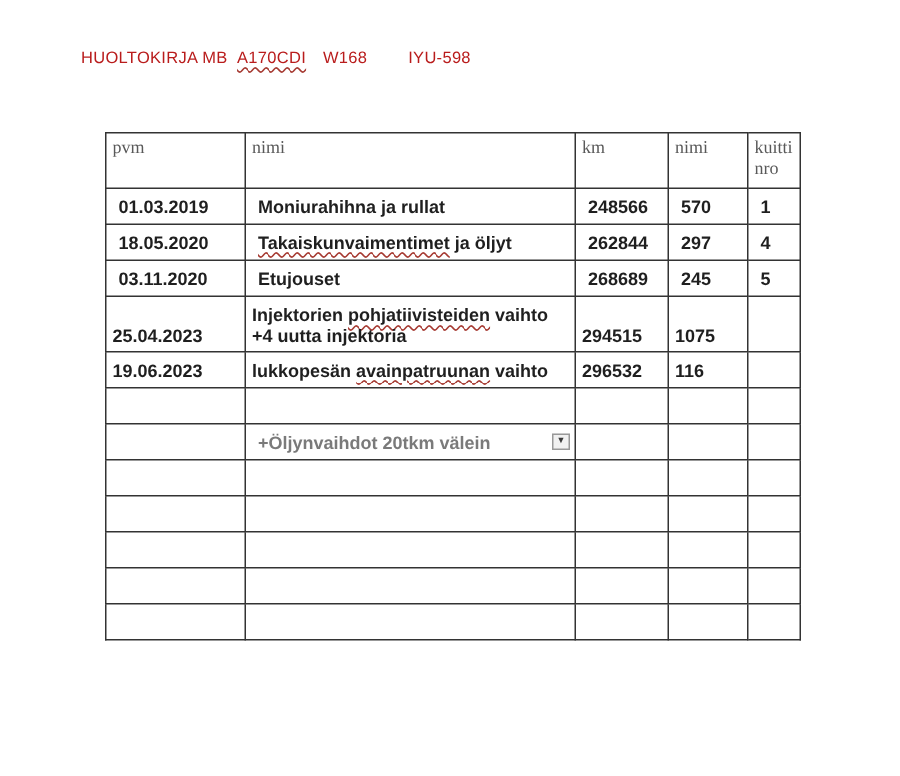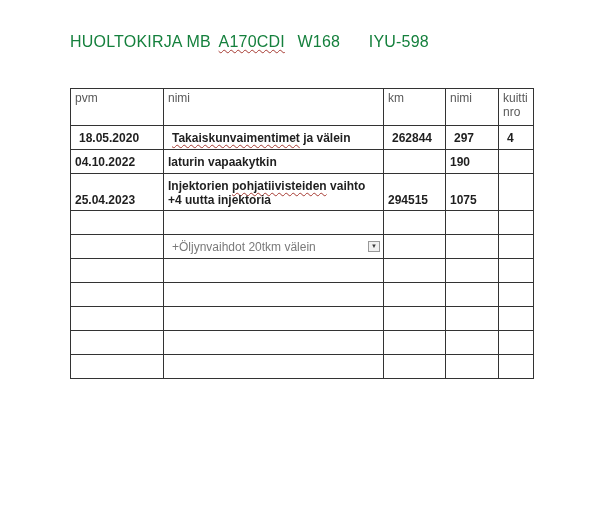--- a/index.html
+++ b/index.html
@@ -4,22 +4,22 @@
 <style>
   html,body{margin:0;padding:0;}
   body{
     width:600px;height:517px;
     background:#ffffff;
     font-family:"Liberation Sans","DejaVu Sans",sans-serif;
     position:relative;
     overflow:hidden;
   }
   .doc-title{
-    position:absolute;left:70px;top:33px;
-    font-size:16px;color:#15803d;letter-spacing:.2px;
+    position:absolute;left:54px;top:33px;
+    font-size:11px;color:#b91c1c;letter-spacing:.2px;
     white-space:nowrap;
   }
   .doc-title .model{margin-left:3px;}
   .doc-title .chassis{margin-left:8px;}
   .doc-title .plate{margin-left:24px;}
   .miss{
     text-decoration-line:underline;
     text-decoration-style:wavy;
     text-decoration-color:#a63a32;
     text-decoration-thickness:1px;
@@ -37,32 +37,32 @@
   .service col.c-hinta{width:53px;}
   .service col.c-kuitti{width:35px;}
   .service th,.service td{
     border:1px solid #333333;
     font-size:12px;
     line-height:14px;
     padding:2px 3px 2px 4px;
     overflow:hidden;
     text-align:left;
   }
-  .service thead tr{height:37px;}
+  .service thead tr{height:37px;font-family:Liberation Serif, serif;}
   .service th{
     color:#595959;
     font-weight:normal;
     vertical-align:top;
   }
   .service tbody tr{height:24px;}
   .service tbody tr.h-tall{height:37px;}
   .service tbody tr.h-tall td{vertical-align:bottom;padding-bottom:3px;}
   tr.r-bold td{font-weight:bold;color:#1f1f1f;}
   tr.r-indent td{padding-left:8px;}
-  tr.r-note td{font-weight:normal;color:#7a7a7a;}
+  tr.r-note td{font-weight:bold;color:#7a7a7a;}
   .dd{
     float:right;
     width:12px;height:11px;
     margin-top:1px;margin-left:4px;
     background:#f1f1f1;
     border:1px solid #999999;
     box-sizing:border-box;
     font-size:6px;line-height:9px;
     text-align:center;color:#3a3a3a;
     cursor:pointer;
@@ -90,38 +90,52 @@
     <tr>
       <th>pvm</th>
       <th>nimi</th>
       <th>km</th>
       <th>nimi</th>
       <th>kuitti nro</th>
     </tr>
   </thead>
   <tbody>
       <tr class="r-bold r-indent">
+        <td>01.03.2019</td>
+        <td><span>Moniurahihna ja rullat</span></td>
+        <td>248566</td>
+        <td>570</td>
+        <td>1</td>
+      </tr>
+      <tr class="r-bold r-indent">
         <td>18.05.2020</td>
-        <td><span class="miss">Takaiskunvaimentimet</span><span> ja välein</span></td>
+        <td><span class="miss">Takaiskunvaimentimet</span><span> ja öljyt</span></td>
         <td>262844</td>
         <td>297</td>
         <td>4</td>
       </tr>
-      <tr class="r-bold">
-        <td>04.10.2022</td>
-        <td><span>laturin vapaakytkin</span></td>
-        <td></td>
-        <td>190</td>
-        <td></td>
+      <tr class="r-bold r-indent">
+        <td>03.11.2020</td>
+        <td><span>Etujouset</span></td>
+        <td>268689</td>
+        <td>245</td>
+        <td>5</td>
       </tr>
       <tr class="r-bold h-tall">
         <td>25.04.2023</td>
         <td><span>Injektorien </span><span class="miss">pohjatiivisteiden</span><span> vaihto +4 uutta injektoria</span></td>
         <td>294515</td>
         <td>1075</td>
+        <td></td>
+      </tr>
+      <tr class="r-bold">
+        <td>19.06.2023</td>
+        <td><span>lukkopesän </span><span class="miss">avainpatruunan</span><span> vaihto</span></td>
+        <td>296532</td>
+        <td>116</td>
         <td></td>
       </tr>
       <tr class="r-bold">
         <td></td>
         <td></td>
         <td></td>
         <td></td>
         <td></td>
       </tr>
       <tr class="r-note r-indent">

